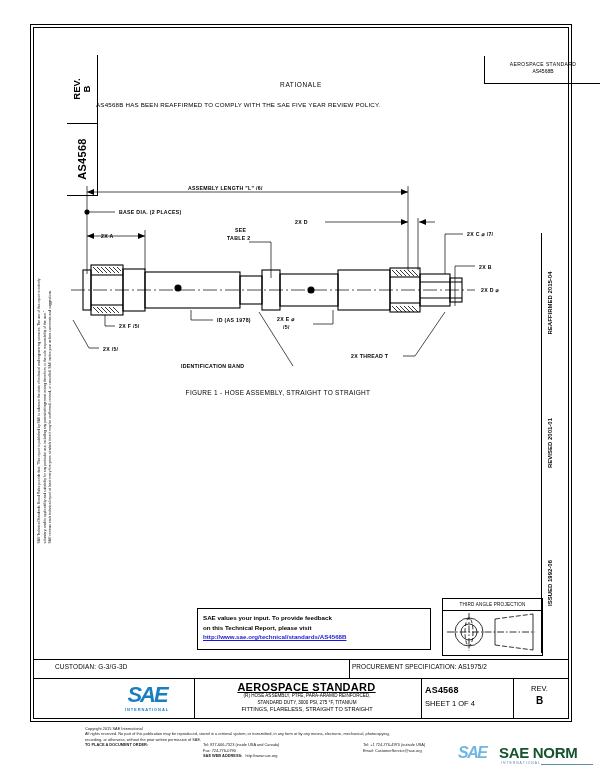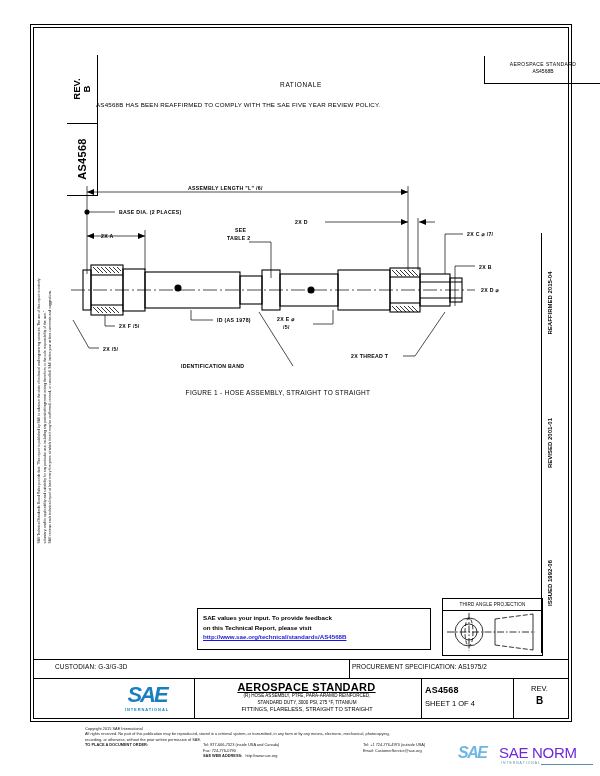--- a/index.html
+++ b/index.html
@@ -67,21 +67,21 @@
   .foot{position:absolute;left:85px;top:726px;width:420px;font-size:3.9px;line-height:5.4px;color:#222;}
   .foot .b{font-weight:bold;}
   .foot-row{display:flex;}
   .foot-col1{width:118px;}
   .foot-col2{width:160px;}
   .foot-col3{width:140px;}
 
   
   .wm{position:absolute;left:455px;top:742px;width:142px;height:30px;}
   .wm .wsae{position:absolute;left:3px;top:2px;font-size:16px;font-weight:bold;font-style:italic;color:#6fb7e0;letter-spacing:-1.5px;}
-  .wm .wtxt{position:absolute;left:44px;top:2px;font-size:15px;font-weight:normal;color:#6d28d9;letter-spacing:-0.3px;text-align:right;}
+  .wm .wtxt{position:absolute;left:44px;top:2px;font-size:15px;font-weight:bold;color:#14532d;letter-spacing:-0.3px;text-align:right;}
   .wm .wsub{position:absolute;left:46px;top:19px;font-size:3.4px;color:#5b8fae;letter-spacing:1px;}
   .wm .wline{position:absolute;left:86px;top:22px;width:52px;border-top:1px solid #5b8fae;}
 </style>
 </head>
 <body>
 
 <div class="page">
 
   <div class="frame"></div>
   <div class="frame-inner">

